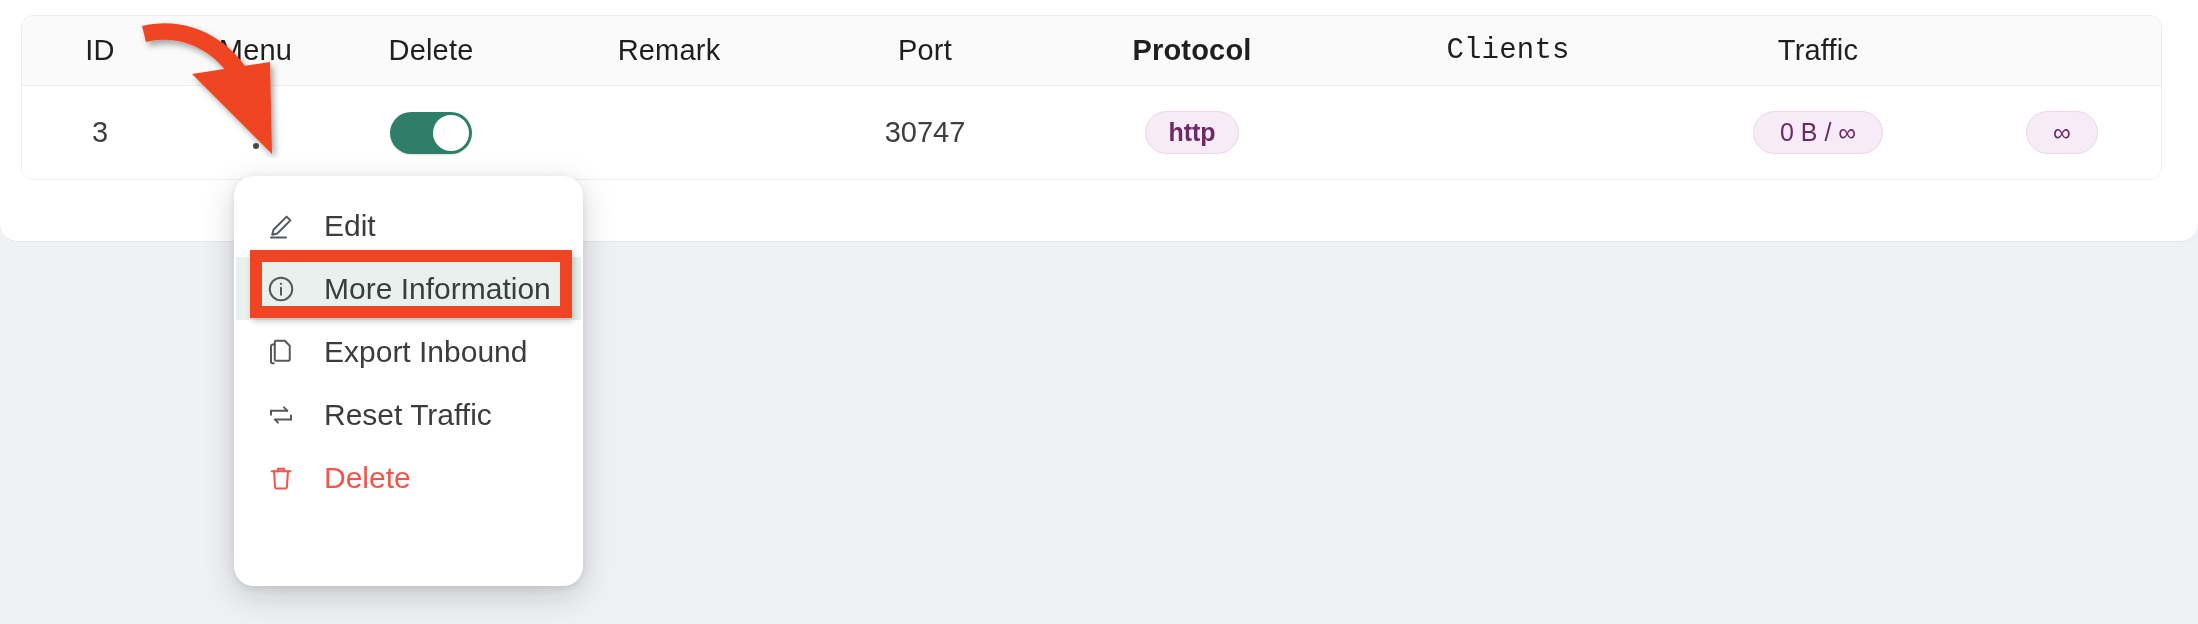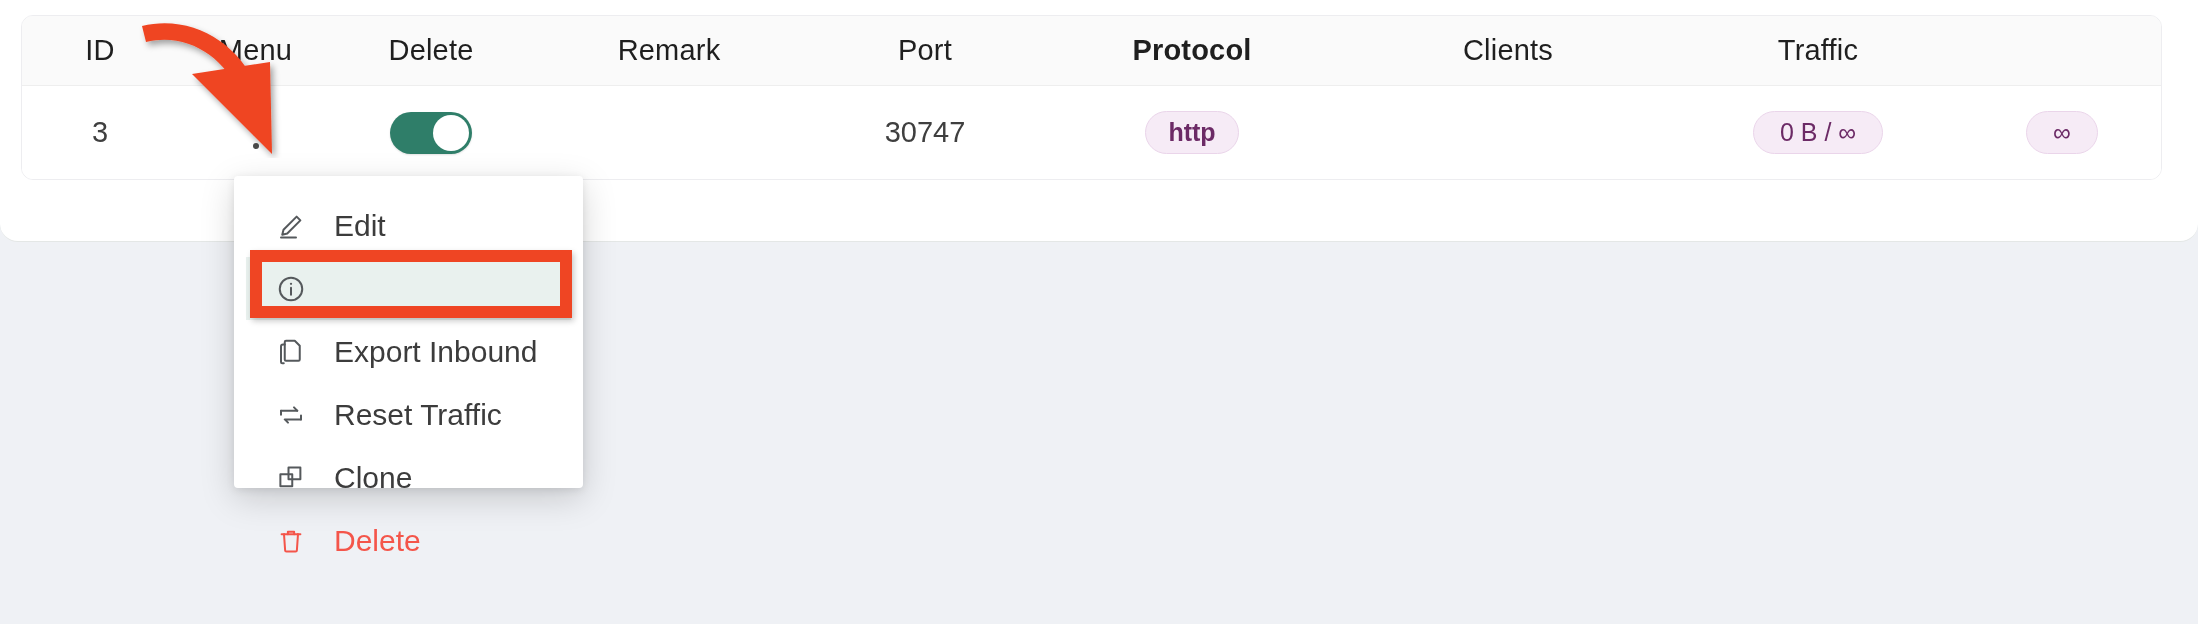--- a/index.html
+++ b/index.html
@@ -68,21 +68,21 @@
     color: #3f3f3f;
   }
 
   
   .c-id       { width: 156px; }
   .c-menu     { width: 155px; }
   .c-enabled  { width: 196px; }
   .c-remark   { width: 280px; }
   .c-port     { width: 232px; }
   .c-protocol { width: 302px; font-weight: bold; }
-  .c-clients  { width: 330px; }
+  .c-clients  { width: 330px; font-family: Liberation Mono, monospace; }
   .c-traffic  { width: 290px; }
   .c-duration { width: 198px; }
 
   
   .kebab {
     display: flex; flex-direction: column;
     align-items: center; justify-content: center;
     gap: 7px;
     width: 34px; height: 48px;
     cursor: pointer;
@@ -123,25 +123,25 @@
     padding: 16px 22px;
     height: 43px;
     white-space: nowrap;
   }
   .pill.wide { padding: 0 26px; }
 
   
   .menu {
     position: absolute;
     left: 234px; top: 176px;
-    width: 349px; height: 312px;
-    background: #ffffff;
-    border-radius: 4px;
+    width: 349px; height: 410px;
+    background: #ffffff;
+    border-radius: 20px;
     box-shadow: 0 10px 34px rgba(0,0,0,.17), 0 2px 8px rgba(0,0,0,.09);
-    padding: 18px 12px;
+    padding: 18px 2px;
     z-index: 40;
   }
   .menu-item {
     display: flex;
     align-items: center;
     height: 63px;
     padding: 0 0 0 28px;
     gap: 26px;
     cursor: pointer;
     font-size: 30px;
@@ -255,20 +255,21 @@
     </div>
 
     <div class="menu-item active">
       <span class="mi-icon">
         <svg class="svgicon" width="30" height="30" viewBox="0 0 24 24" fill="none" stroke="currentColor" stroke-width="1.6" stroke-linecap="round" stroke-linejoin="round">
           <circle cx="12" cy="12" r="9"></circle>
           <line x1="12" y1="11" x2="12" y2="16.5"></line>
           <circle cx="12" cy="7.8" r=".9" fill="currentColor" stroke="none"></circle>
         </svg>
       </span>
+      <span>More Information</span>
     </div>
 
     <div class="menu-item">
       <span class="mi-icon">
         <svg class="svgicon" width="30" height="30" viewBox="0 0 24 24" fill="none" stroke="currentColor" stroke-width="1.6" stroke-linecap="round" stroke-linejoin="round">
           <path d="M8 3h7l4 4v11a1 1 0 0 1-1 1H8a1 1 0 0 1-1-1V4a1 1 0 0 1 1-1z"></path>
           <path d="M7 6H5.6A1.6 1.6 0 0 0 4 7.6V20a1 1 0 0 0 1 1h1.2"></path>
         </svg>
       </span>
       <span>Export Inbound</span>
@@ -277,29 +278,20 @@
     <div class="menu-item">
       <span class="mi-icon">
         <svg class="svgicon" width="30" height="30" viewBox="0 0 24 24" fill="none" stroke="currentColor" stroke-width="1.6" stroke-linecap="round" stroke-linejoin="round">
           <path d="M4 8.5h13l-2.6-2.6M20 15.5H7l2.6 2.6"></path>
           <path d="M17 8.5v0M4 8.5v3.2M20 15.5v-3.2"></path>
         </svg>
       </span>
       <span>Reset Traffic</span>
     </div>
 
-    <div class="menu-item">
-      <span class="mi-icon">
-        <svg class="svgicon" width="30" height="30" viewBox="0 0 24 24" fill="none" stroke="currentColor" stroke-width="1.6" stroke-linecap="round" stroke-linejoin="round">
-          <rect x="3.5" y="9" width="9.5" height="9.5"></rect>
-          <rect x="10" y="3.5" width="9.5" height="9.5"></rect>
-        </svg>
-      </span>
-      <span>Clone</span>
-    </div>
 
     <div class="menu-item danger">
       <span class="mi-icon">
         <svg class="svgicon" width="30" height="30" viewBox="0 0 24 24" fill="none" stroke="currentColor" stroke-width="1.6" stroke-linecap="round" stroke-linejoin="round">
           <path d="M4.5 6.5h15"></path>
           <path d="M9.5 6.5V4.6h5v1.9"></path>
           <path d="M6.4 6.5l.9 13a1 1 0 0 0 1 .95h7.4a1 1 0 0 0 1-.95l.9-13"></path>
         </svg>
       </span>
       <span>Delete</span>

